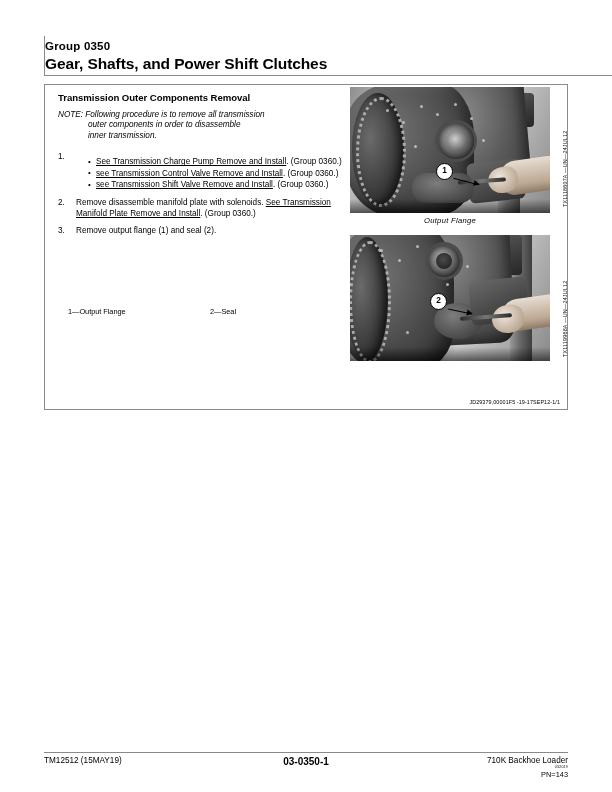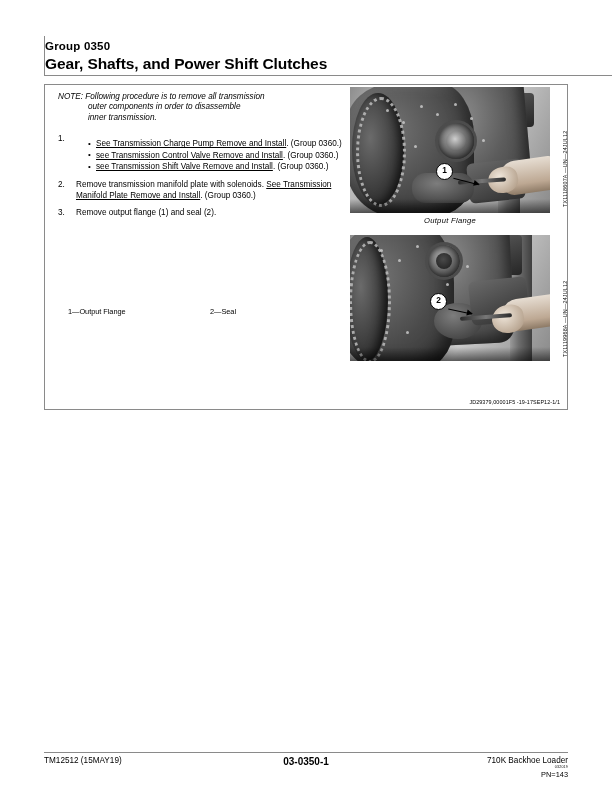--- a/index.html
+++ b/index.html
@@ -326,20 +326,21 @@
 
 <div class="header-box">
   <div class="header-group">Group  0350</div>
   <div class="header-title">Gear, Shafts, and Power Shift Clutches</div>
 </div>
 
 <div class="content-box">
 
   <div class="left-col">
 
+    <div class="sec-title">Transmission Outer Components Removal</div>
 
     <div class="note">
       <span>NOTE:</span>
       <span>Following procedure is to remove all transmission</span>
       <span class="ind">outer components in order to disassemble</span>
       <span class="ind">inner transmission.</span>
     </div>
 
     <div class="step">
       <div class="step-num">1.</div>
@@ -354,21 +355,21 @@
           <li>
             <span class="xref">see Transmission Shift Valve Remove and Install</span><span>. (Group 0360.)</span>
           </li>
         </ul>
       </div>
     </div>
 
     <div class="step">
       <div class="step-num">2.</div>
       <div class="step-body">
-        <span>Remove transmission manifold plate with solenoids.</span>
+        <span>Remove disassemble manifold plate with solenoids.</span>
         <span class="xref">See Transmission Manifold Plate Remove and Install</span><span>. (Group 0360.)</span>
       </div>
     </div>
 
     <div class="step">
       <div class="step-num">3.</div>
       <div class="step-body">
         <span>Remove output flange (1) and seal (2).</span>
       </div>
     </div>

